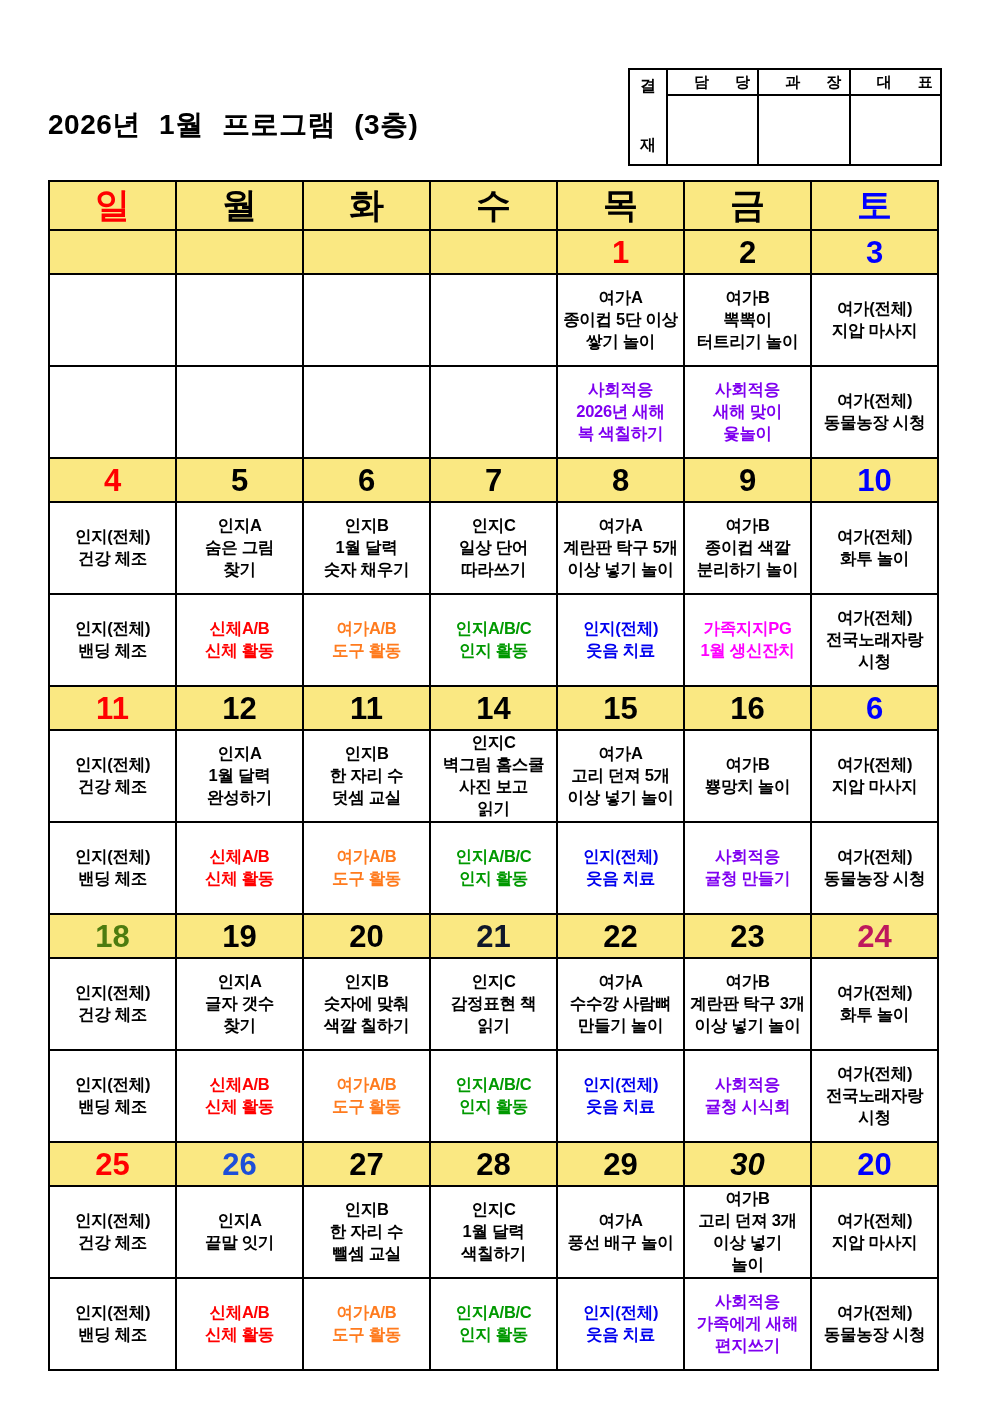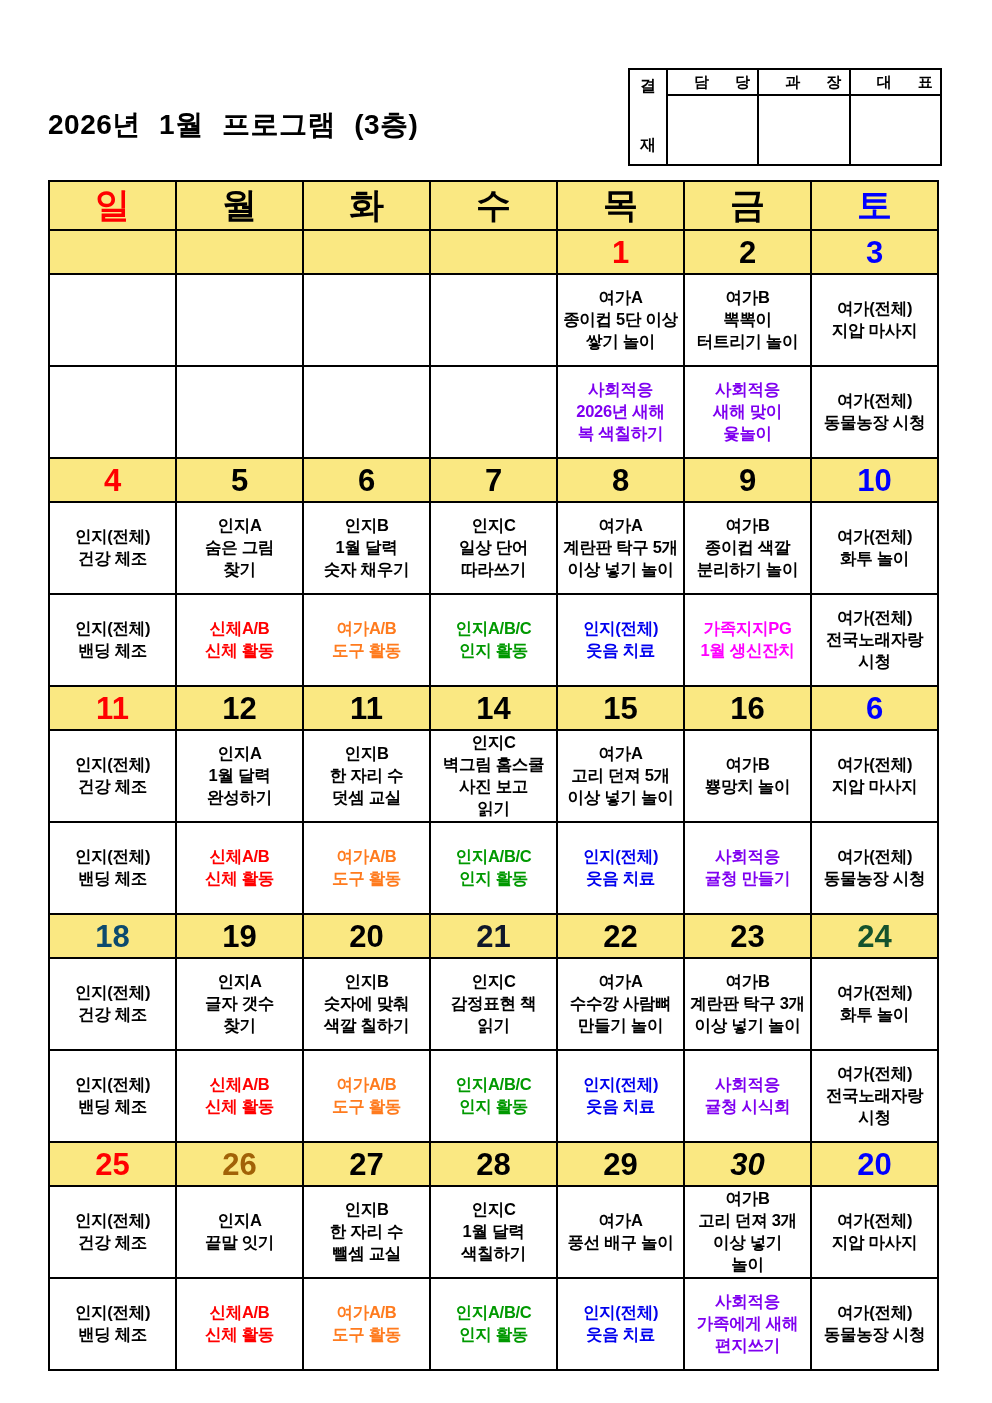--- a/index.html
+++ b/index.html
@@ -261,27 +261,27 @@
         <td class="act-cell" style="color: rgb(0, 153, 0);">인지A/B/C
 인지 활동</td>
         <td class="act-cell" style="color: rgb(0, 0, 238);">인지(전체)
 웃음 치료</td>
         <td class="act-cell" style="color: rgb(127, 0, 240);">사회적응
 귤청 만들기</td>
         <td class="act-cell" style="color: rgb(0, 0, 0);">여가(전체)
 동물농장 시청</td>
       </tr>
       <tr>
-        <td class="date-cell" style="color: #0c4a6e;">18</td>
+        <td class="date-cell" style="color: #4d7c0f;">18</td>
         <td class="date-cell" style="color: rgb(0, 0, 0);">19</td>
         <td class="date-cell" style="color: rgb(0, 0, 0);">20</td>
         <td class="date-cell" style="color: #0f172a;">21</td>
         <td class="date-cell" style="color: rgb(0, 0, 0);">22</td>
         <td class="date-cell" style="color: rgb(0, 0, 0);">23</td>
-        <td class="date-cell" style="color: #14532d;">24</td>
+        <td class="date-cell" style="color: #be185d;">24</td>
       </tr>
       <tr>
         <td class="act-cell" style="color: rgb(0, 0, 0);">인지(전체)
 건강 체조</td>
         <td class="act-cell" style="color: rgb(0, 0, 0);">인지A
 글자 갯수
 찾기</td>
         <td class="act-cell" style="color: rgb(0, 0, 0);">인지B
 숫자에 맞춰
 색깔 칠하기</td>
@@ -309,21 +309,21 @@
         <td class="act-cell" style="color: rgb(0, 0, 238);">인지(전체)
 웃음 치료</td>
         <td class="act-cell" style="color: rgb(127, 0, 240);">사회적응
 귤청 시식회</td>
         <td class="act-cell" style="color: rgb(0, 0, 0);">여가(전체)
 전국노래자랑
 시청</td>
       </tr>
       <tr>
         <td class="date-cell" style="color: rgb(255, 0, 0);">25</td>
-        <td class="date-cell" style="color: #a16207; text-align: center;">26</td>
+        <td class="date-cell" style="color: #1d4ed8; text-align: center;">26</td>
         <td class="date-cell" style="color: rgb(0, 0, 0);">27</td>
         <td class="date-cell" style="color: rgb(0, 0, 0);">28</td>
         <td class="date-cell" style="color: rgb(0, 0, 0);">29</td>
         <td class="date-cell" style="color: rgb(0, 0, 0); font-style: italic;">30</td>
         <td class="date-cell" style="color: rgb(0, 0, 255);">20</td>
       </tr>
       <tr>
         <td class="act-cell" style="color: rgb(0, 0, 0);">인지(전체)
 건강 체조</td>
         <td class="act-cell" style="color: rgb(0, 0, 0);">인지A

